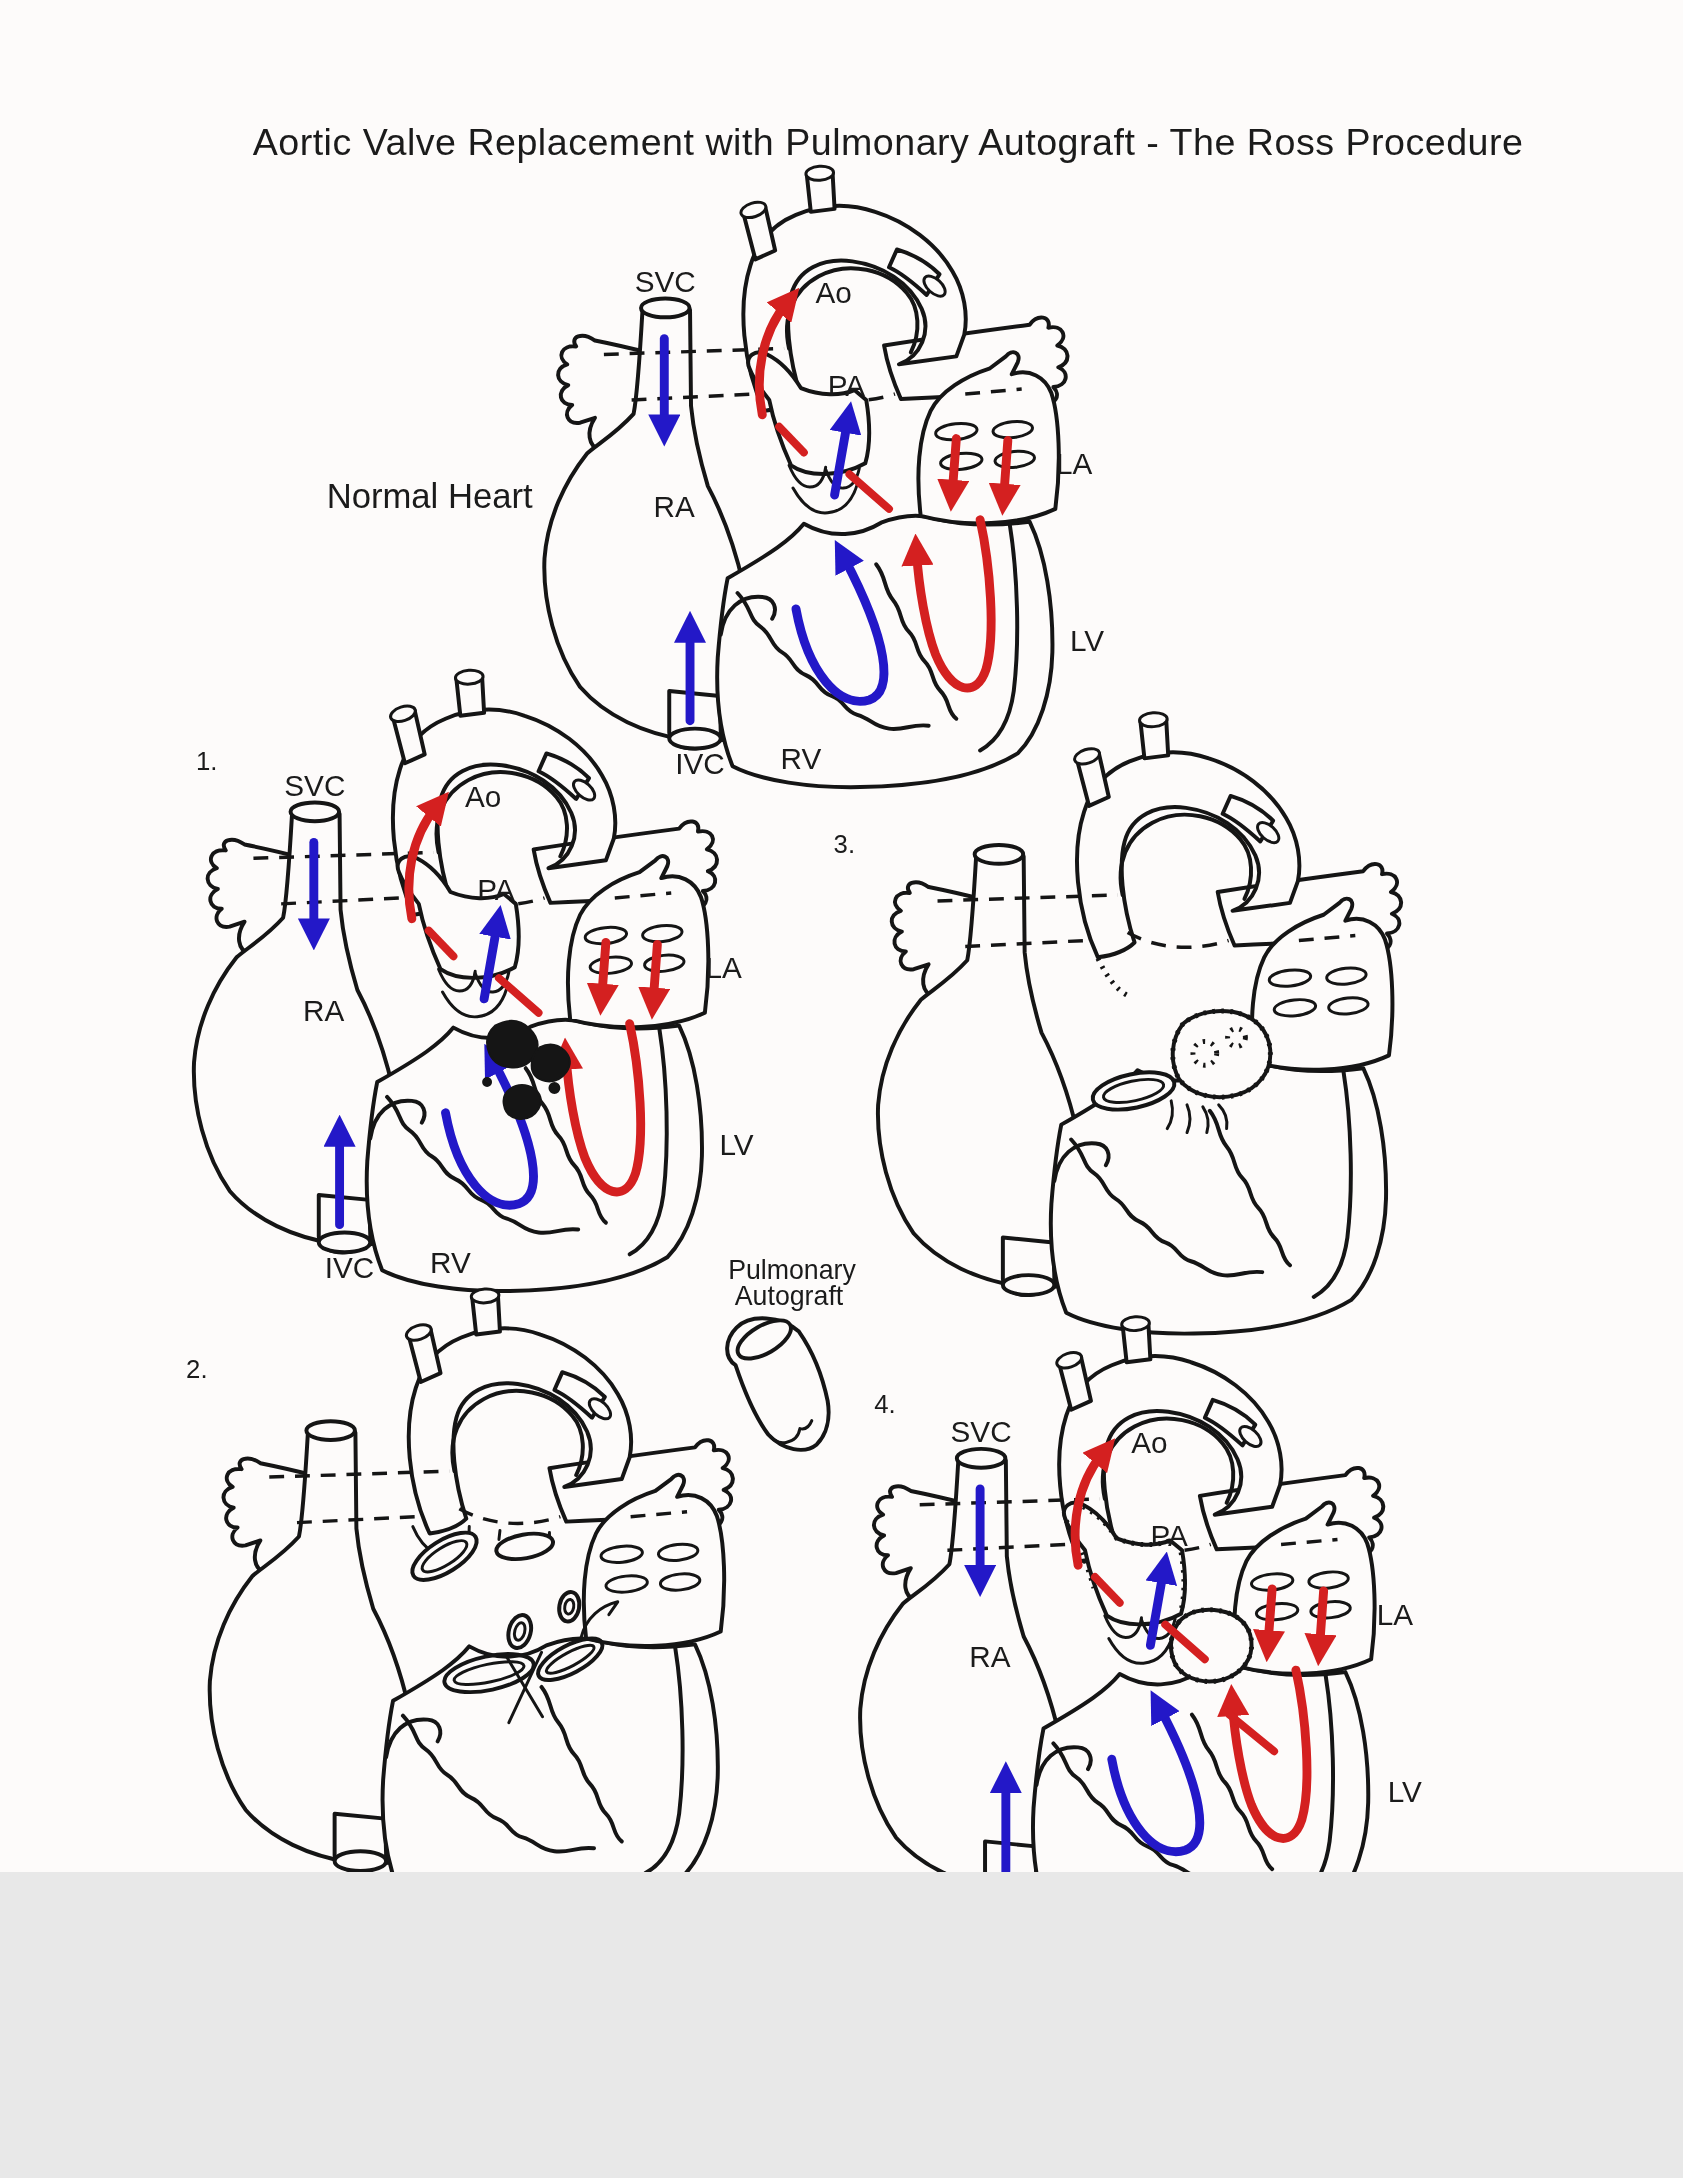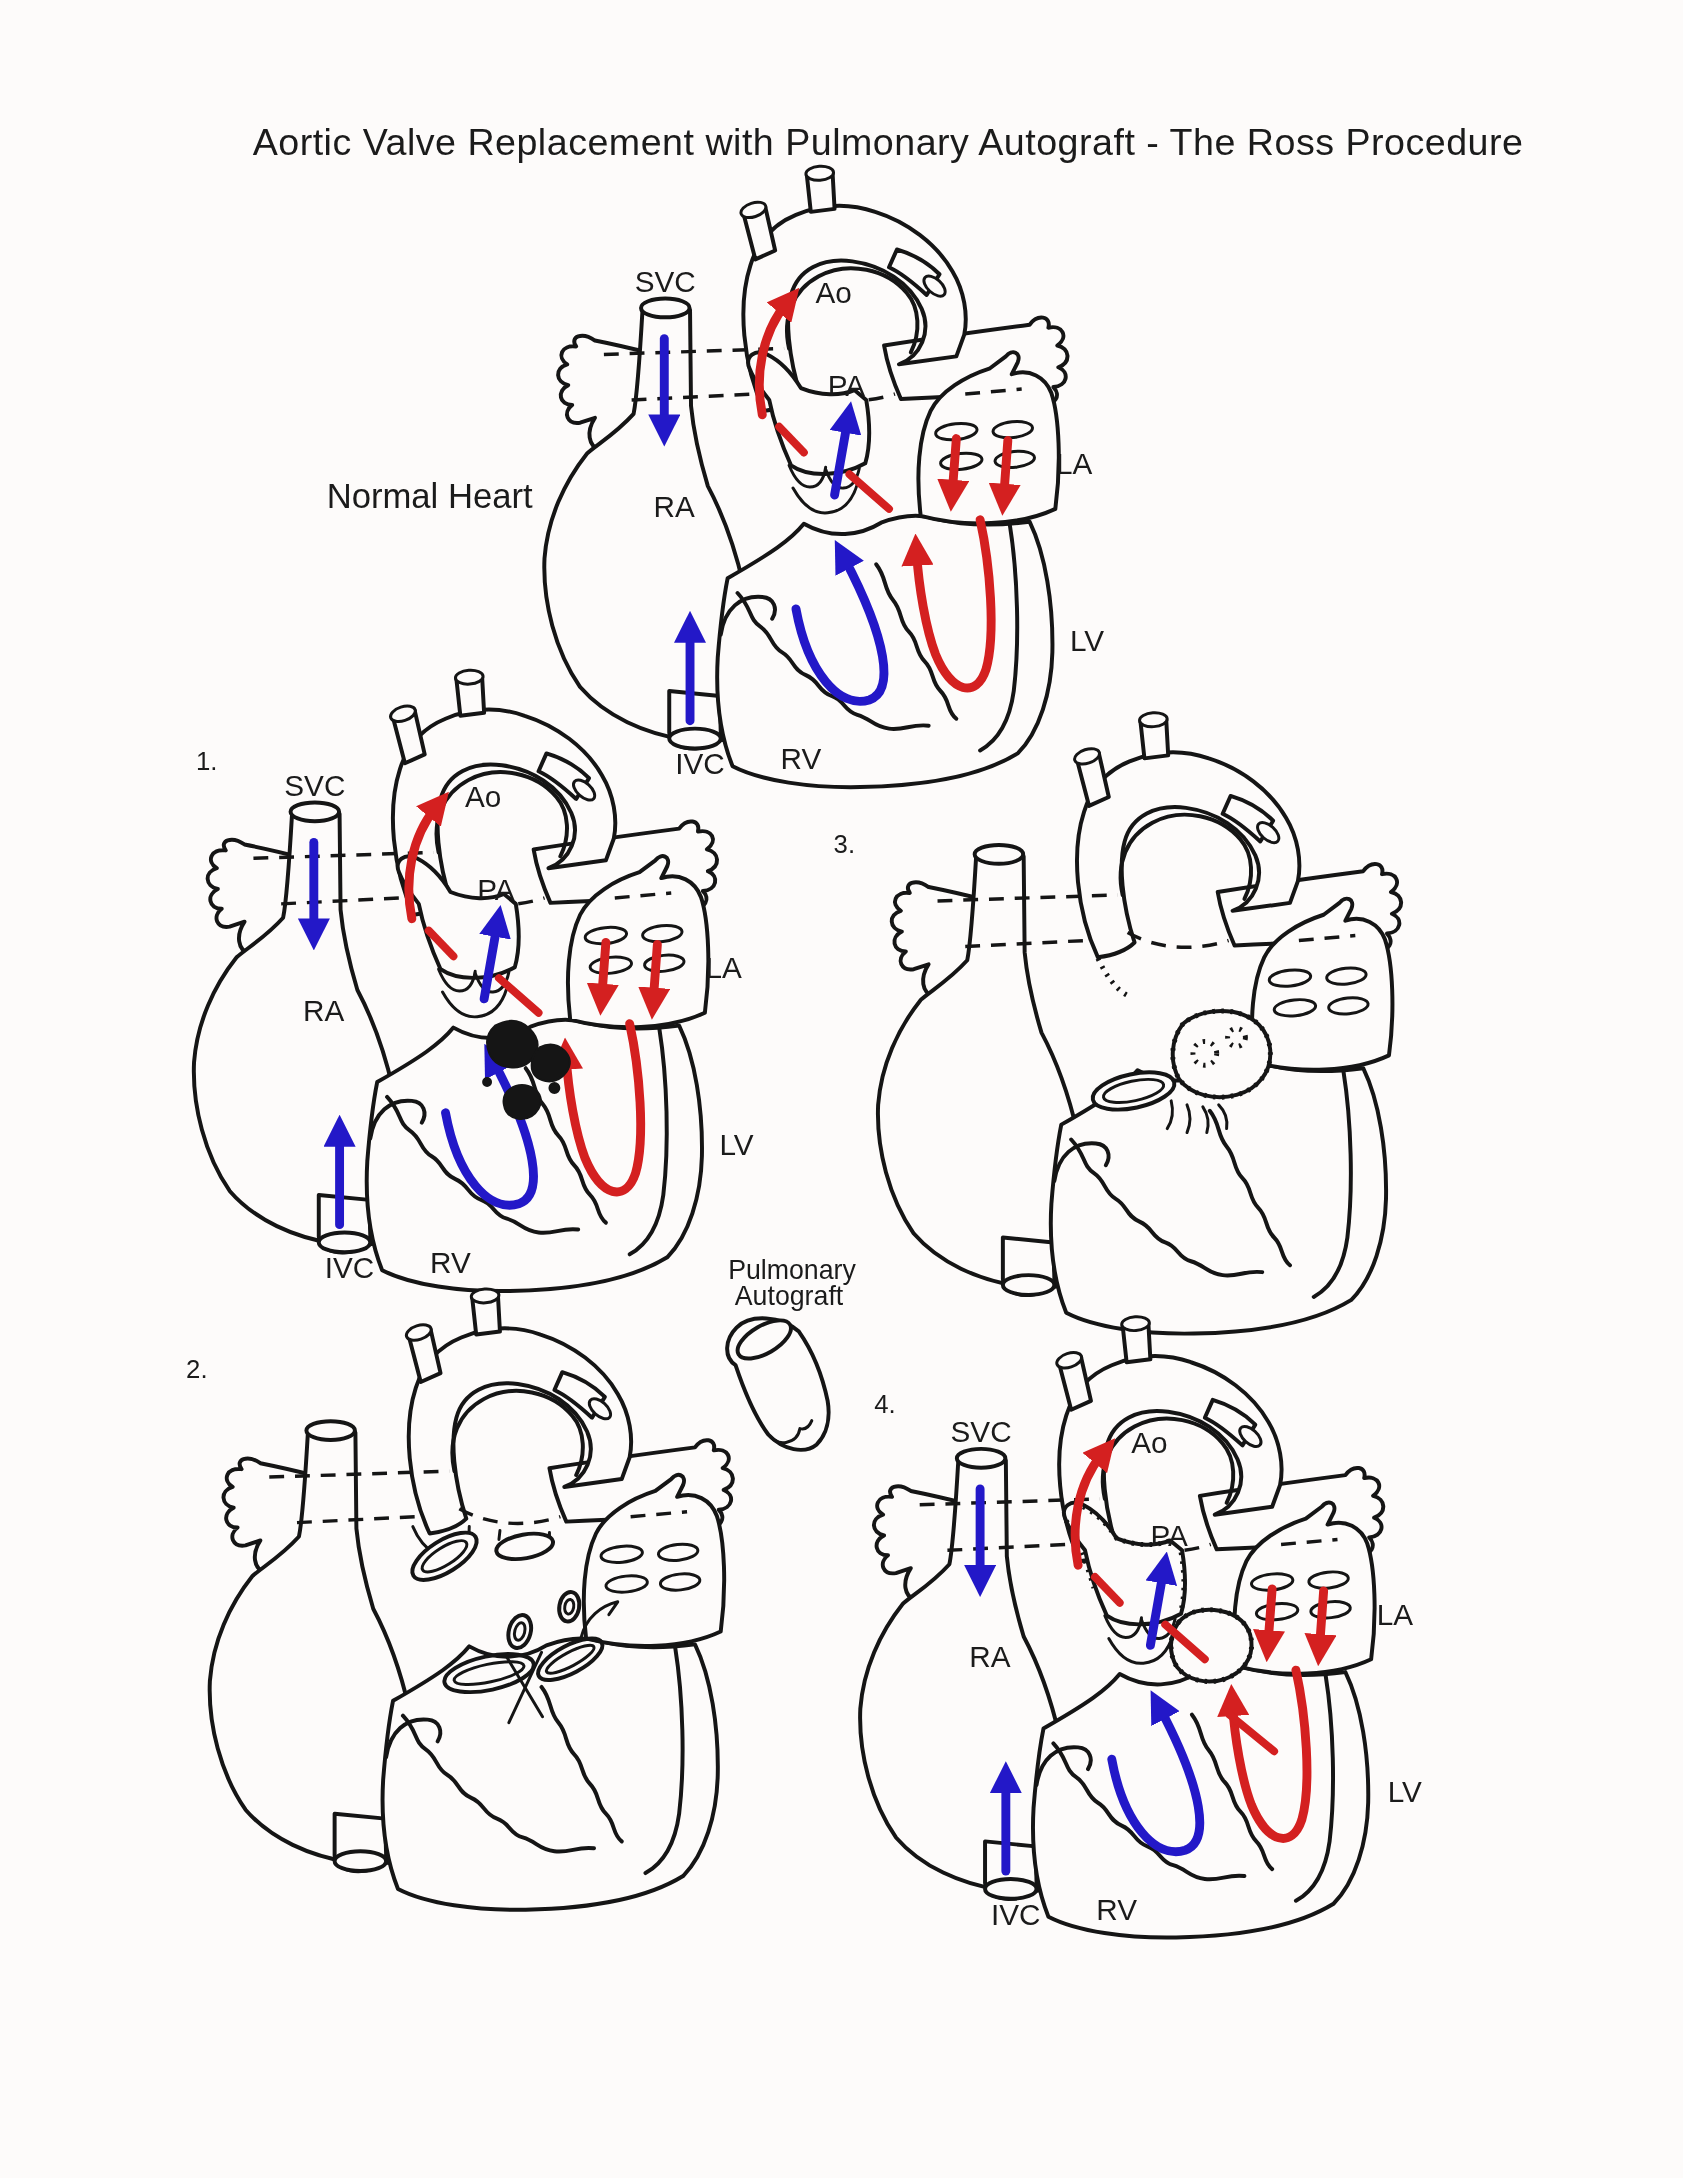--- a/index.html
+++ b/index.html
@@ -4,21 +4,21 @@
 <style>
   :root{
     --outline:#151515;
     --venous-blue:#2318c8;
     --arterial-red:#d42020;
     --text:#1b1b1b;
     --paper:#fdfbfa;
   }
   html,body{margin:0;padding:0;background:#e8e8e8;}
   .page{
-    position:relative;width:1683px;height:2178px;
+    position:relative;width:1683px;height:1872px;
     background:var(--paper);overflow:hidden;
     font-family:"Liberation Sans", sans-serif;
   }
   svg{position:absolute;left:0;top:0;}
   svg text{font-family:"Liberation Sans", sans-serif;fill:var(--text);}
   .title-t{font-size:38px;text-anchor:middle;letter-spacing:.5px;}
   .cap-t{font-size:35px;text-anchor:middle;}
   .num-t{font-size:26px;}
   .lbl-t{font-size:30px;text-anchor:middle;}
   .small-t{font-size:27px;text-anchor:middle;}

